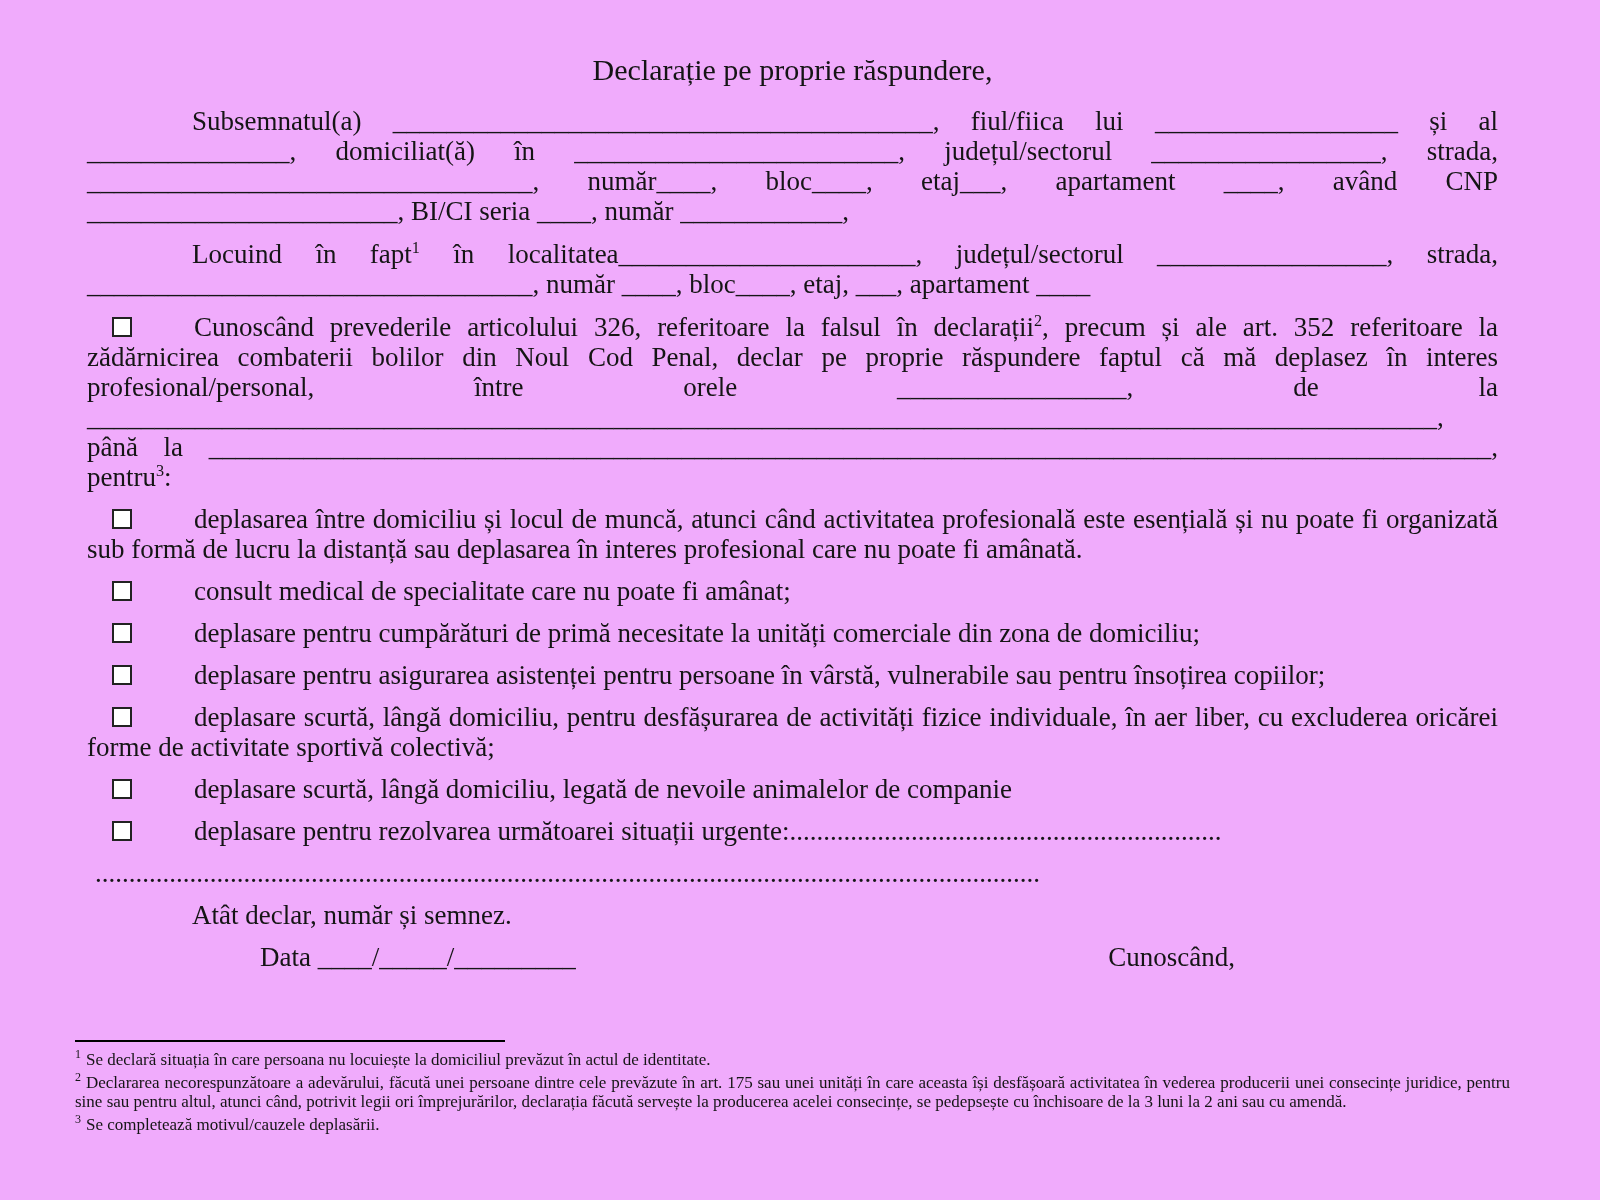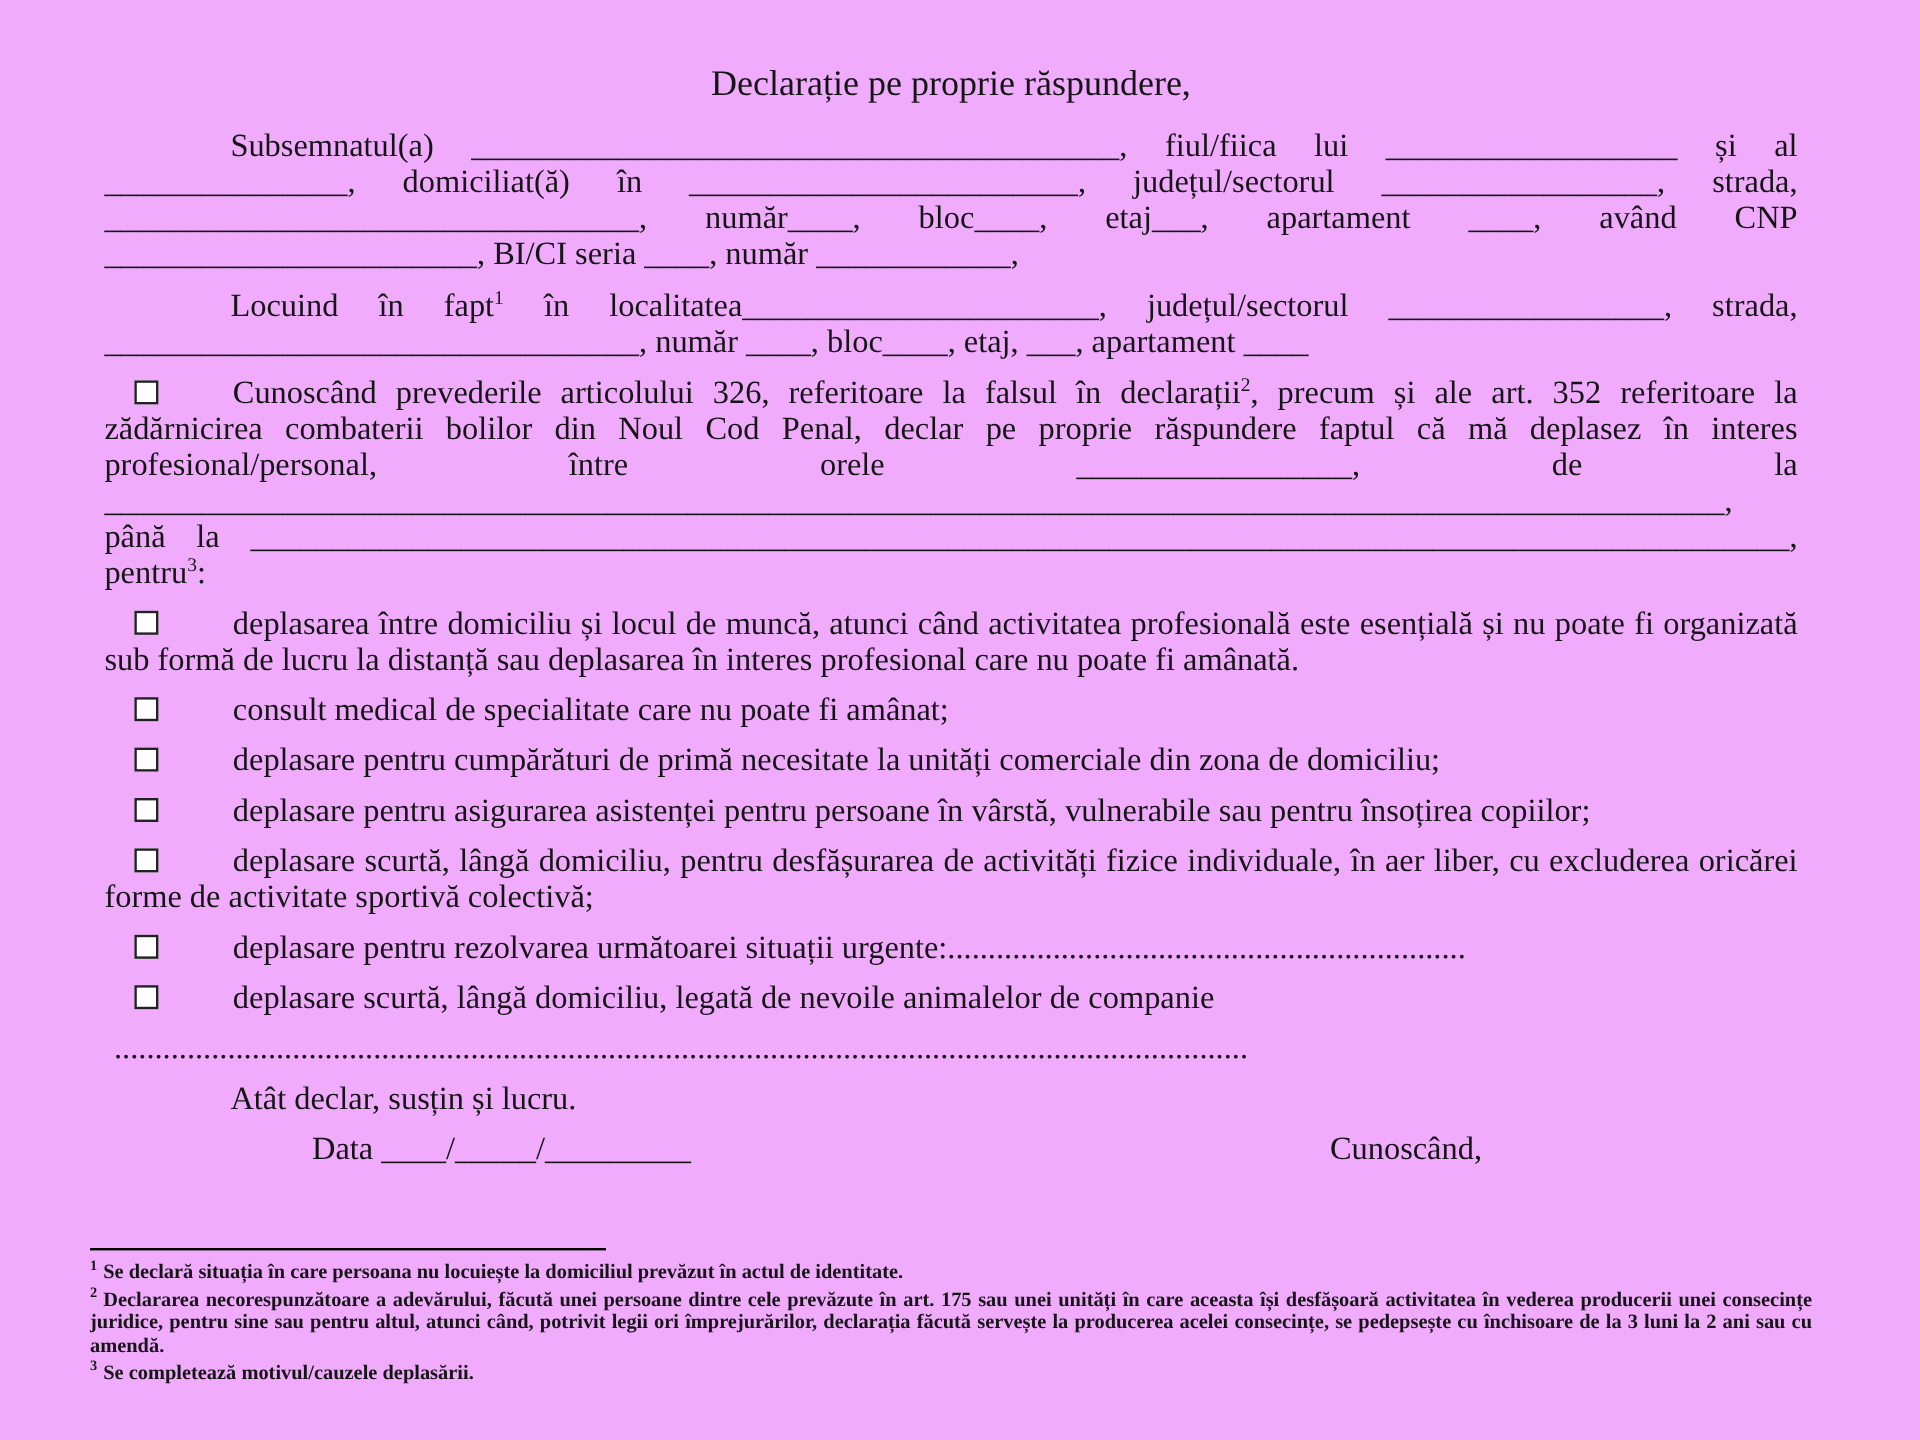--- a/index.html
+++ b/index.html
@@ -65,21 +65,21 @@
     padding-left: 185px;
     padding-right: 275px;
   }
   .footnotes {
     position: absolute;
     top: 1040px;
     left: 75px;
     right: 90px;
     font-size: 17px;
     line-height: 19.5px;
-    font-weight: bold;
+    font-weight: normal;
   }
   .fn-sep {
     width: 430px;
     border-top: 2px solid #000000;
     margin-bottom: 8px;
   }
   .fn {
     margin: 0 0 3px 0;
     text-align: justify;
   }
@@ -101,27 +101,27 @@
   <p class="para item"><span class="cb"></span><span>deplasarea între domiciliu și locul de muncă, atunci când activitatea profesională este esențială și nu poate fi organizată sub formă de lucru la distanță sau deplasarea în interes profesional care nu poate fi amânată.</span></p>
 
   <p class="para item"><span class="cb"></span><span>consult medical de specialitate care nu poate fi amânat;</span></p>
 
   <p class="para item"><span class="cb"></span><span>deplasare pentru cumpărături de primă necesitate la unități comerciale din zona de domiciliu;</span></p>
 
   <p class="para item"><span class="cb"></span><span>deplasare pentru asigurarea asistenței pentru persoane în vârstă, vulnerabile sau pentru însoțirea copiilor;</span></p>
 
   <p class="para item"><span class="cb"></span><span>deplasare scurtă, lângă domiciliu, pentru desfășurarea de activități fizice individuale, în aer liber, cu excluderea oricărei forme de activitate sportivă colectivă;</span></p>
 
+  <p class="para item"><span class="cb"></span><span>deplasare scurtă, lângă domiciliu, legată de nevoile animalelor de companie</span></p>
+
   <p class="para item"><span class="cb"></span><span>deplasare pentru rezolvarea următoarei situații urgente:................................................................</span></p>
-
-  <p class="para item"><span class="cb"></span><span>deplasare scurtă, lângă domiciliu, legată de nevoile animalelor de companie</span></p>
 
   <p class="para dots-line">............................................................................................................................................</p>
 
-  <p class="para indent closing">Atât declar, susțin și lucru.</p>
+  <p class="para indent closing">Atât declar, număr și semnez.</p>
 
   <div class="sig-row">
     <span>Data ____/_____/_________</span>
     <span>Cunoscând,</span>
   </div>
 
   <div class="footnotes">
     <div class="fn-sep"></div>
     <p class="fn"><sup>1</sup><span>Se declară situația în care persoana nu locuiește la domiciliul prevăzut în actul de identitate.</span></p>
     <p class="fn"><sup>2</sup><span>Declararea necorespunzătoare a adevărului, făcută unei persoane dintre cele prevăzute în art. 175 sau unei unități în care aceasta își desfășoară activitatea în vederea producerii unei consecințe juridice, pentru sine sau pentru altul, atunci când, potrivit legii ori împrejurărilor, declarația făcută servește la producerea acelei consecințe, se pedepsește cu închisoare de la 3 luni la 2 ani sau cu amendă.</span></p>

